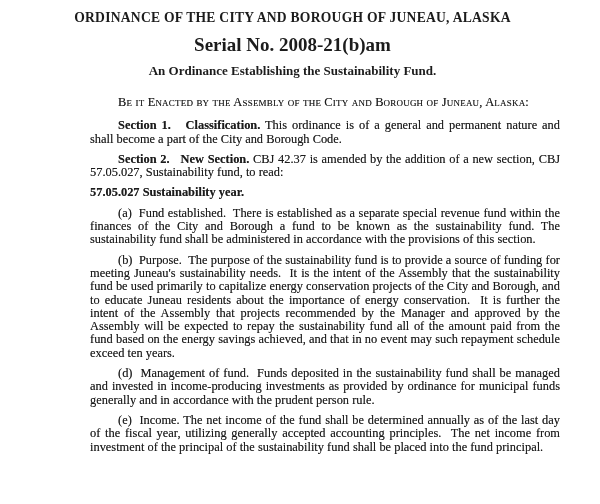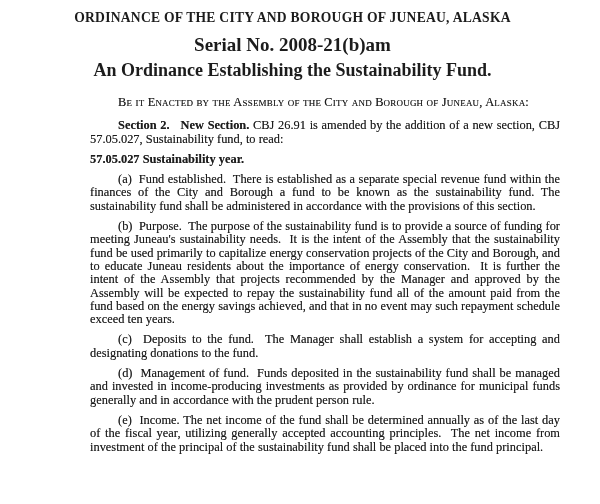--- a/index.html
+++ b/index.html
@@ -25,21 +25,21 @@
     line-height:15px;
     letter-spacing:0.25px;
   }
   .doc-serial{
     margin-top:12px;
     font-size:19px;
     line-height:15px;
   }
   .doc-subtitle{
     margin-top:11px;
-    font-size:18px;
+    font-size:13px;
     line-height:15px;
   }
   
   .doc-body{
     padding:18px 40px 0 90px;
     font-size:12.4px;
     line-height:13.3px;
     text-align:justify;
     text-shadow:0 0 0.35px rgba(20,20,20,0.55);
     font-family:Liberation Serif, serif;
@@ -66,21 +66,21 @@
 <div class="page">
   <div class="doc-header">
     <div class="doc-title">ORDINANCE OF THE CITY AND BOROUGH OF JUNEAU, ALASKA</div>
     <div class="doc-serial">Serial No. 2008-21(b)am</div>
     <div class="doc-subtitle">An Ordinance Establishing the Sustainability Fund.</div>
   </div>
 
   <div class="doc-body">
     <p class="enacting">Be it Enacted by the Assembly of the City and Borough of Juneau, Alaska:</p>
 
-      <p class="para"><span class="b">Section 2.&nbsp;&nbsp; New Section.</span><span> CBJ 26.91 is amended by the addition of a new section, CBJ 57.05.027, Sustainability fund, to read:</span></p>
+  <p class="para"><span class="b">Section 1.&nbsp;&nbsp; Classification.</span><span> This ordinance is of a general and permanent nature and shall become a part of the City and Borough Code.</span></p>
+      <p class="para"><span class="b">Section 2.&nbsp;&nbsp; New Section.</span><span> CBJ 42.37 is amended by the addition of a new section, CBJ 57.05.027, Sustainability fund, to read:</span></p>
       <p class="code-heading"><span class="b">57.05.027 Sustainability year.</span></p>
       <p class="para"><span>(a)&nbsp; Fund established.&nbsp; There is established as a separate special revenue fund within the finances of the City and Borough a fund to be known as the sustainability fund. The sustainability fund shall be administered in accordance with the provisions of this section.</span></p>
       <p class="para"><span>(b)&nbsp; Purpose.&nbsp; The purpose of the sustainability fund is to provide a source of funding for meeting Juneau's sustainability needs.&nbsp; It is the intent of the Assembly that the sustainability fund be used primarily to capitalize energy conservation projects of the City and Borough, and to educate Juneau residents about the importance of energy conservation.&nbsp; It is further the intent of the Assembly that projects recommended by the Manager and approved by the Assembly will be expected to repay the sustainability fund all of the amount paid from the fund based on the energy savings achieved, and that in no event may such repayment schedule exceed ten years.</span></p>
-      <p class="para"><span>(c)&nbsp; Deposits to the fund.&nbsp; The Manager shall establish a system for accepting and designating donations to the fund.</span></p>
       <p class="para"><span>(d)&nbsp; Management of fund.&nbsp; Funds deposited in the sustainability fund shall be managed and invested in income-producing investments as provided by ordinance for municipal funds generally and in accordance with the prudent person rule.</span></p>
       <p class="para"><span>(e)&nbsp; Income. The net income of the fund shall be determined annually as of the last day of the fiscal year, utilizing generally accepted accounting principles.&nbsp; The net income from investment of the principal of the sustainability fund shall be placed into the fund principal.</span></p>
     </div>
 </div>
 
 </body></html>

